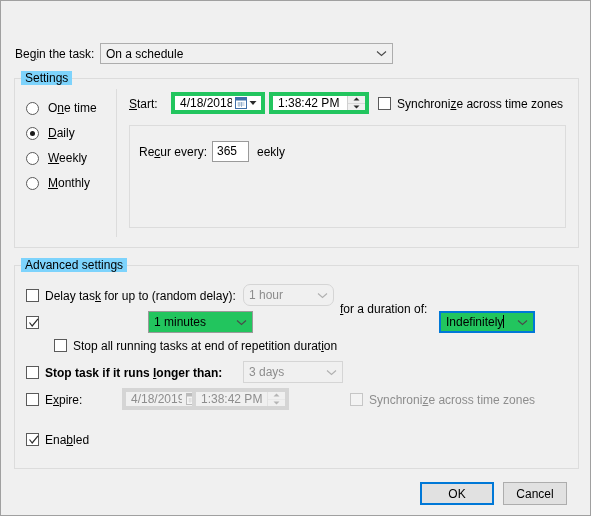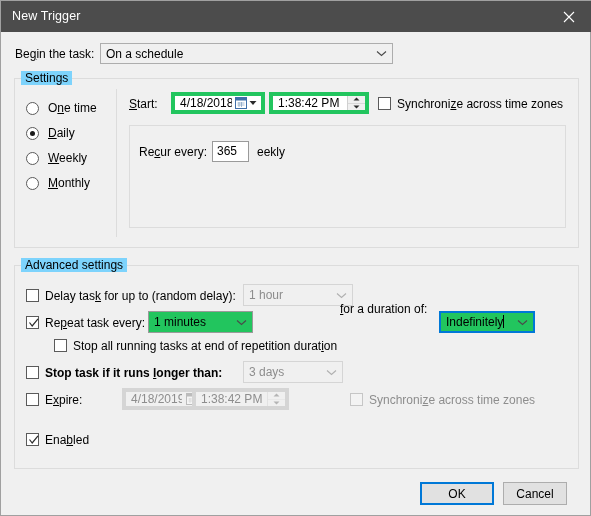--- a/index.html
+++ b/index.html
@@ -198,30 +198,20 @@
     font-size: 12px;
     color: #000;
   }
   .btn.default { border: 2px solid #0078d7; }
 </style>
 </head>
 <body>
 
 <div class="dialog">
 
-  <div class="titlebar">
-    <div class="title-text">New Trigger</div>
-    <div class="close-btn">
-      <span>
-        <svg width="12" height="12" viewBox="0 0 12 12">
-          <path d="M1 1 L11 11 M11 1 L1 11" stroke="#ffffff" stroke-width="1.1" fill="none"></path>
-        </svg>
-      </span>
-    </div>
-  </div>
 
   <div class="lbl" style="left:14px; top:46px;">Be<u class="ak">g</u>in the task:</div>
   <div class="combo flat" style="left:99px; top:42px; width:293px; height:21px;">
     <div class="cv">On a schedule</div>
     <div class="carrow">
       <svg width="11" height="7" viewBox="0 0 11 7">
           <path d="M1 1.5 L5.5 5.5 L10 1.5" stroke="#4a4a4a" stroke-width="1.1" fill="none"></path>
         </svg>
     </div>
   </div>
@@ -279,35 +269,34 @@
   <div class="panel" style="left:128px; top:124px; width:437px; height:103px;"></div>
   <div class="lbl" style="left:138px; top:144px;">Re<u class="ak">c</u>ur every:</div>
   <div class="numbox" style="left:211px; top:140px; width:37px; height:21px;">365</div>
   <div class="lbl" style="left:256px; top:144px;">eekly</div>
 
   <div class="group" style="left:13px; top:264px; width:565px; height:204px;"></div>
   <div class="group-title" style="left:20px; top:257px;">Advanced settings</div>
 
   <div class="check" style="left:25px; top:288px;"></div>
   <div class="lbl" style="left:44px; top:288px;">Delay tas<u class="ak">k</u> for up to (random delay):</div>
-  <div class="combo disabled" style="left:242px; top:283px; width:110px; height:22px;">
+  <div class="combo disabled" style="left:242px; top:283px; width:91px; height:22px;border-radius:7px;">
     <div class="cv">1 hour</div>
     <div class="carrow">
       <svg width="11" height="7" viewBox="0 0 11 7">
           <path d="M1 1.5 L5.5 5.5 L10 1.5" stroke="#b0b0b0" stroke-width="1.1" fill="none"></path>
         </svg>
     </div>
   </div>
 
   <div class="check" style="left:25px; top:315px;">
     <svg width="12" height="12" viewBox="0 0 12 12">
       <path d="M1.5 5.5 L4.2 9 L10 1.8" stroke="#2b2b2b" stroke-width="1.2" fill="none"></path>
     </svg>
   </div>
-  <div class="lbl" style="left:44px; top:315px;">Re<u class="ak">p</u>eat task every:</div>
   <div class="combo" style="left:147px; top:310px; width:105px; height:22px;">
     <div class="cv">1 minutes</div>
     <div class="carrow">
       <svg width="11" height="7" viewBox="0 0 11 7">
           <path d="M1 1.5 L5.5 5.5 L10 1.5" stroke="#4a4a4a" stroke-width="1.1" fill="none"></path>
         </svg>
     </div>
   </div>
 
   <div class="lbl" style="left:339px; top:301px;"><u class="ak">f</u>or a duration of:</div>

